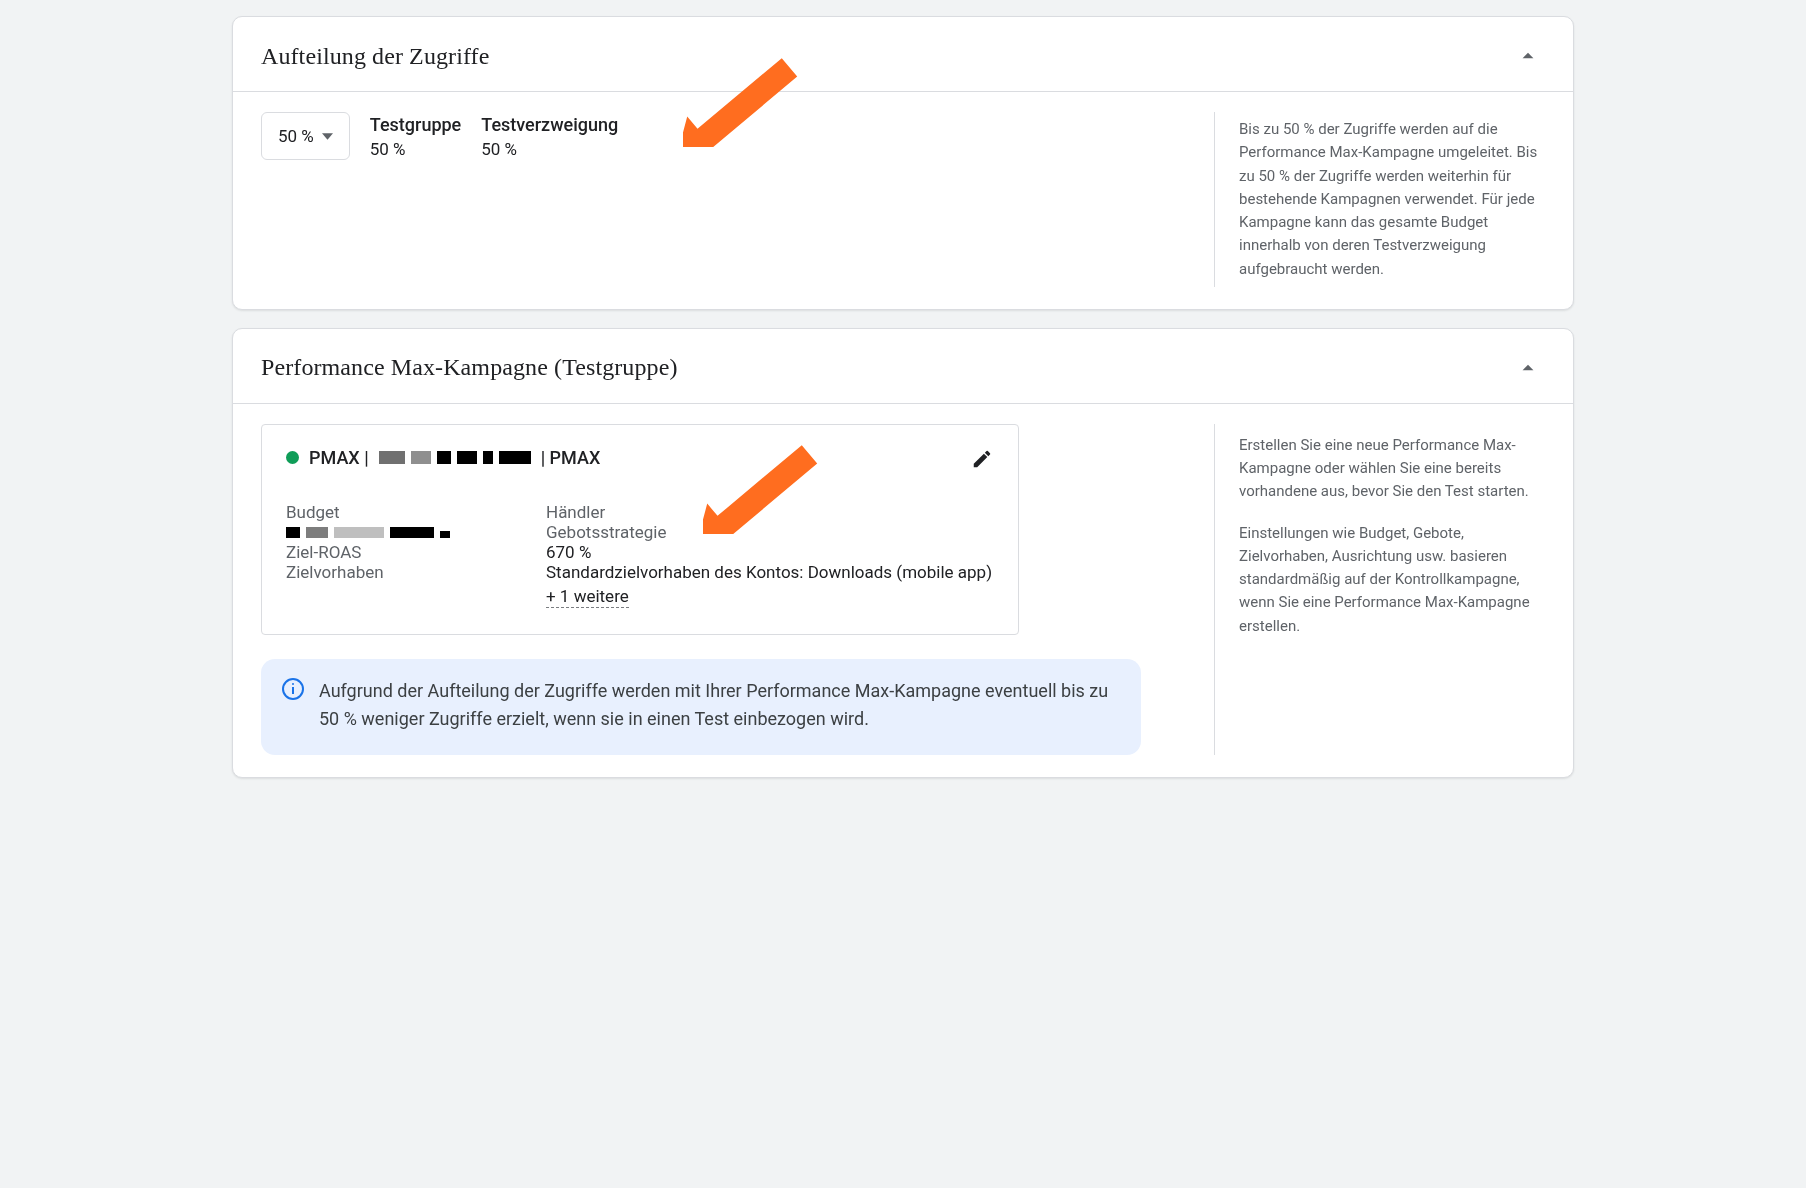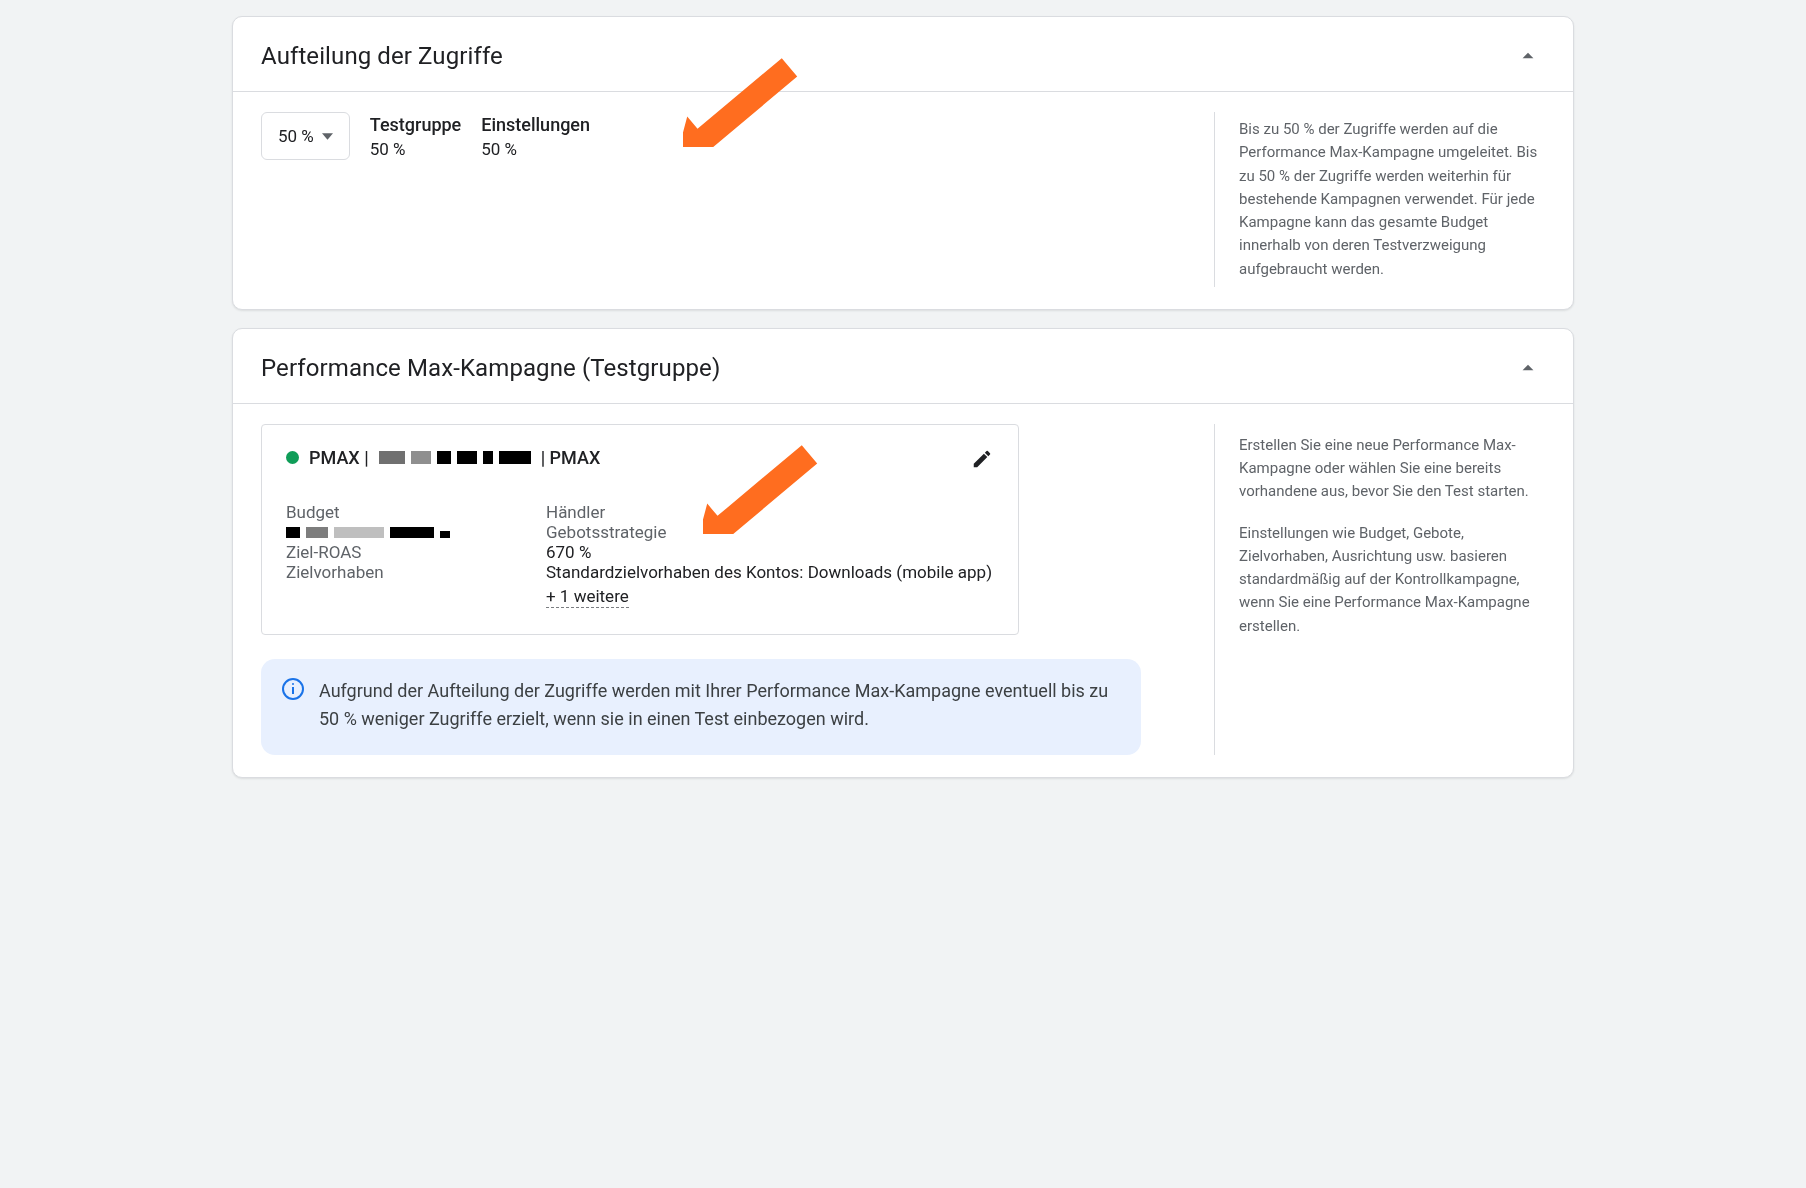--- a/index.html
+++ b/index.html
@@ -41,20 +41,21 @@
     display:flex;
     align-items:center;
     justify-content:space-between;
     padding:22px 28px 18px 28px;
     border-bottom:1px solid var(--border);
   }
   .card-hdr .title{
     font-size:24px;
     font-weight:400;
     letter-spacing:.1px;
+    font-family:Liberation Serif, serif;
   }
   .card-body{
     display:flex;
     padding:20px 14px 22px 28px;
   }
   .left-col{flex:1 1 auto;min-width:0;}
   .right-col{
     width:310px;
     flex:0 0 310px;
     border-left:1px solid var(--border);
@@ -185,21 +186,21 @@
               <svg viewBox="0 0 10 10">
                   <path d="M0 2 L10 2 L5 8 Z"></path>
                 </svg>
             </span>
           </div>
           <div class="group">
             <div class="label">Testgruppe</div>
             <div class="val">50 %</div>
           </div>
           <div class="group">
-            <div class="label">Einstellungen</div>
+            <div class="label">Testverzweigung</div>
             <div class="val">50 %</div>
           </div>
         </div>
       </div>
       <div class="right-col">Bis zu 50 % der Zugriffe werden auf die Performance Max-Kampagne umgeleitet. Bis zu 50 % der Zugriffe werden weiterhin für bestehende Kampagnen verwendet. Für jede Kampagne kann das gesamte Budget innerhalb von deren Testverzweigung aufgebraucht werden.</div>
     </div>
   </div>
 
   <div class="card">
     <div class="arrow" style="left:470px;top:65px;">

